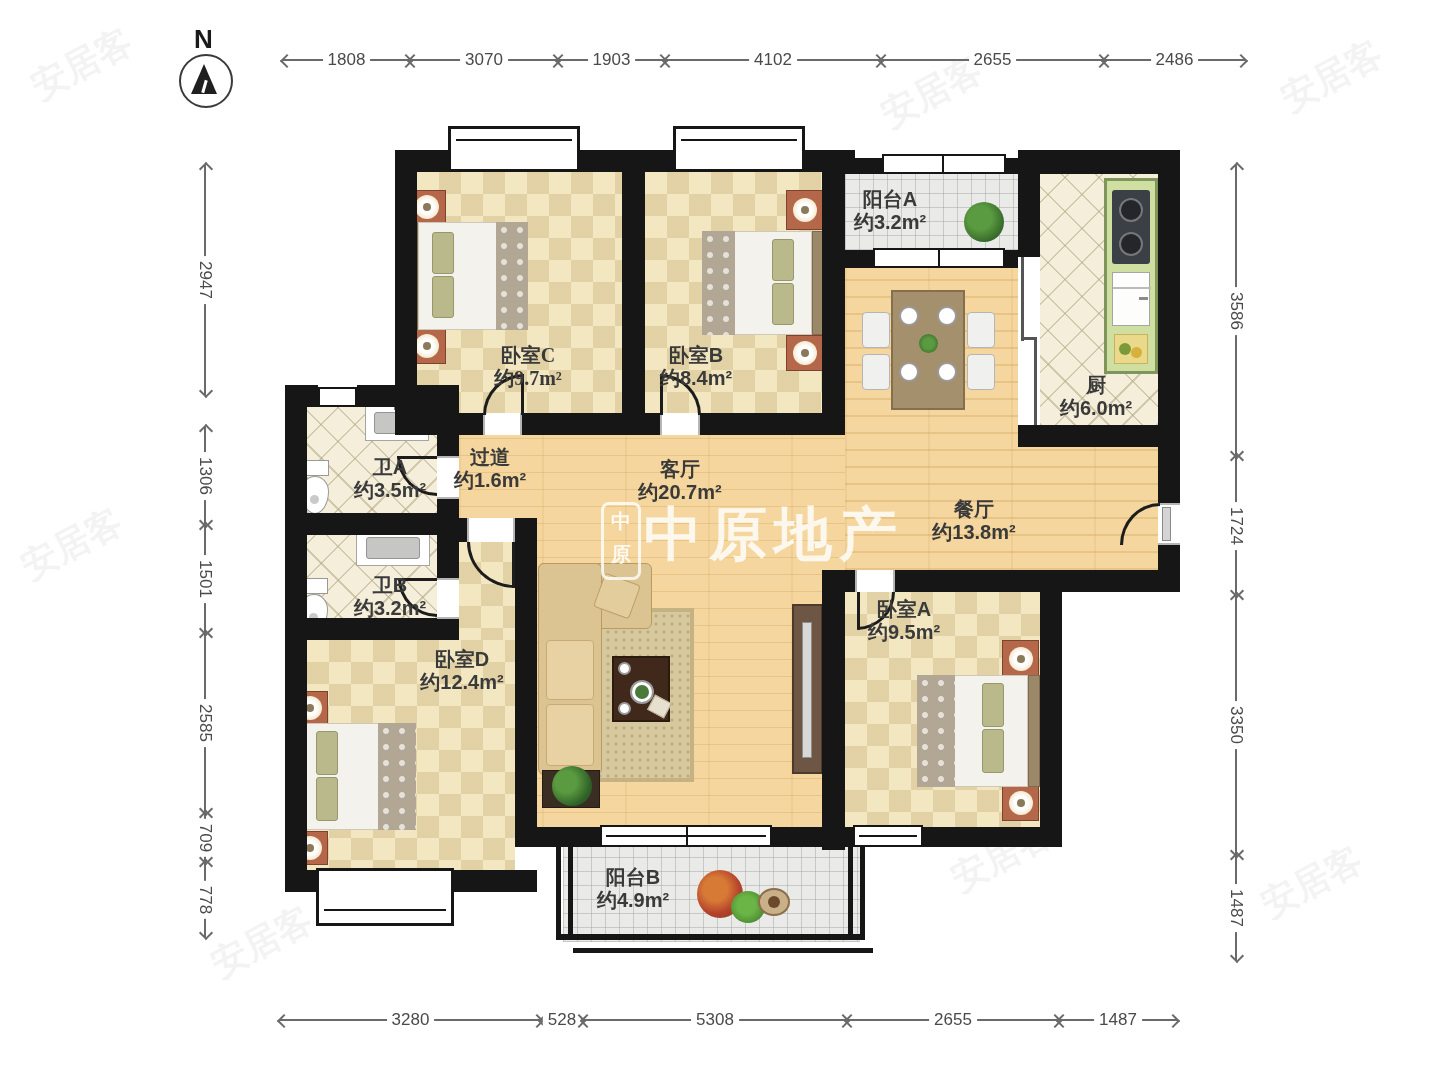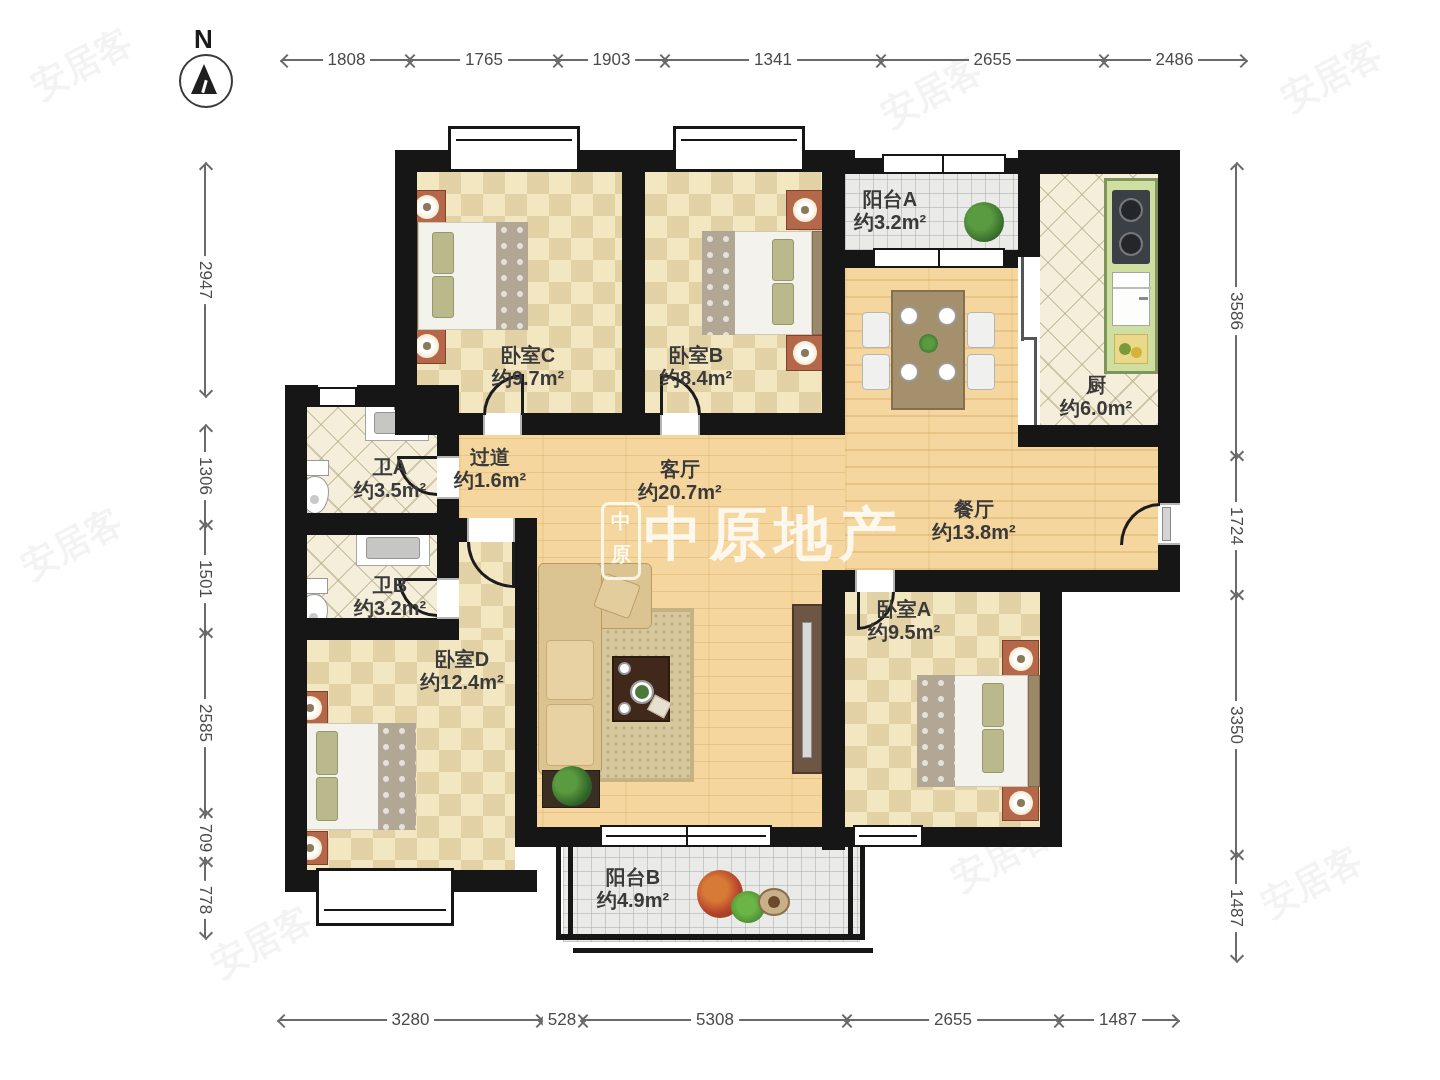--- a/index.html
+++ b/index.html
@@ -355,21 +355,21 @@
   <div class="wm-zh" style="left:644px;top:496px;">中原地产</div>
 
   <div class="rlabel" style="left:890px;top:188px;">
     <span class="nm">阳台A</span>
     <span class="ar">约3.2m²</span>
   </div>
   <div class="rlabel" style="left:1096px;top:374px;">
     <span class="nm">厨</span>
     <span class="ar">约6.0m²</span>
   </div>
-  <div class="rlabel" style="left:528px;top:344px;">
+  <div class="rlabel" style="left:528px;top:344px;font-family:Liberation Serif, serif;">
     <span class="nm">卧室C</span>
     <span class="ar">约9.7m²</span>
   </div>
   <div class="rlabel" style="left:696px;top:344px;">
     <span class="nm">卧室B</span>
     <span class="ar">约8.4m²</span>
   </div>
   <div class="rlabel" style="left:974px;top:498px;">
     <span class="nm">餐厅</span>
     <span class="ar">约13.8m²</span>
@@ -400,27 +400,27 @@
   </div>
   <div class="rlabel" style="left:633px;top:866px;">
     <span class="nm">阳台B</span>
     <span class="ar">约4.9m²</span>
   </div>
 
   <div class="dh" style="left:283px;top:59px;width:127px;">
       <span class="lbl">1808</span>
     </div>
   <div class="dh" style="left:410px;top:59px;width:148px;">
-      <span class="lbl">1765</span>
+      <span class="lbl">3070</span>
     </div>
   <div class="dh" style="left:558px;top:59px;width:107px;">
       <span class="lbl">1903</span>
     </div>
   <div class="dh" style="left:665px;top:59px;width:216px;">
-      <span class="lbl">1341</span>
+      <span class="lbl">4102</span>
     </div>
   <div class="dh" style="left:881px;top:59px;width:223px;">
       <span class="lbl">2655</span>
     </div>
   <div class="dh" style="left:1104px;top:59px;width:141px;">
       <span class="lbl">2486</span>
     </div>
 
   <div class="dv" style="left:204px;top:165px;height:230px;">
       <span class="lbl">2947</span>

